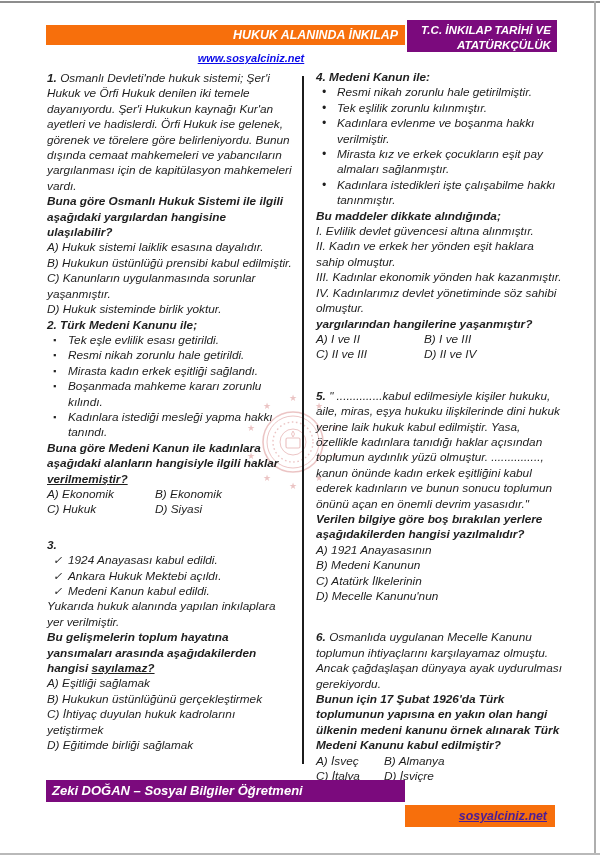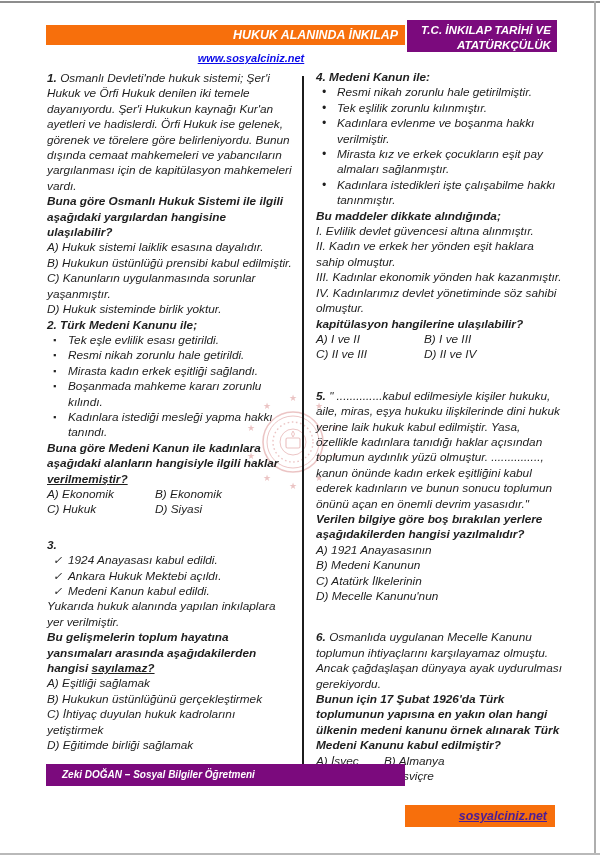--- a/index.html
+++ b/index.html
@@ -20,22 +20,22 @@
     padding-right:7px;box-sizing:border-box;}
   .bar-course{position:absolute;left:407px;top:20px;width:150px;height:32px;background:var(--purple);
     color:#fff;font-weight:700;font-size:11.6px;line-height:15px;text-align:right;
     padding:2px 6px 0 0;box-sizing:border-box;}
   .site-link-top{position:absolute;left:46px;top:52px;width:410px;text-align:center;
     font-size:11px;font-weight:700;}
   .site-link-top a, .footer-site a{color:var(--link);text-decoration:underline;cursor:pointer;}
   .footer-site a{color:#4c1d95;}
 
   
-  .footer-author{position:absolute;left:46px;top:764px;width:359px;height:22px;background:var(--purple);
-    color:#fff;font-weight:700;font-size:10px;line-height:22px;padding-left:16px;box-sizing:border-box;}
+  .footer-author{position:absolute;left:46px;top:780px;width:359px;height:22px;background:var(--purple);
+    color:#fff;font-weight:700;font-size:13px;line-height:22px;padding-left:6px;box-sizing:border-box;}
   .footer-site{position:absolute;left:405px;top:805px;width:150px;height:22px;background:var(--orange);
     font-weight:700;font-size:12.4px;line-height:22px;text-align:right;padding-right:8px;box-sizing:border-box;}
 
   
   .divider{position:absolute;left:302px;top:76px;width:2px;height:688px;background:#1c1c1c;}
   .col{position:absolute;font-size:11.8px;line-height:15.4px;}
   .col-left{left:47px;top:71px;width:247px;}
   .col-right{left:316px;top:70px;width:246px;}
   .p{margin:0;}
   .b{font-weight:700;}
@@ -198,21 +198,21 @@
             <span class="btext">Kadınlara istedikleri işte çalışabilme hakkı tanınmıştır.</span>
           </div>
       </div>
       <p class="p b">Bu maddeler dikkate alındığında;</p>
       <div>
         <p class="p">I. Evlilik devlet güvencesi altına alınmıştır.</p>
         <p class="p">II. Kadın ve erkek her yönden eşit haklara sahip olmuştur.</p>
         <p class="p">III. Kadınlar ekonomik yönden hak kazanmıştır.</p>
         <p class="p">IV. Kadınlarımız devlet yönetiminde söz sahibi olmuştur.</p>
       </div>
-      <p class="p b">kapitülasyon hangilerine ulaşılabilir?</p>
+      <p class="p b">yargılarından hangilerine yaşanmıştır?</p>
       <div class="opt-grid">
         <p class="p">A) I ve II</p>
         <p class="p">B) I ve III</p>
         <p class="p">C) II ve III</p>
         <p class="p">D) II ve IV</p>
       </div>
     </section>
 
     <section class="mt26">
       <p class="p"><span class="b">5.</span> <span>" ..............kabul edilmesiyle kişiler hukuku, aile, miras, eşya hukuku ilişkilerinde dini hukuk yerine laik hukuk kabul edilmiştir. Yasa, özellikle kadınlara tanıdığı haklar açısından toplumun aydınlık yüzü olmuştur. ..............., kanun önünde kadın erkek eşitliğini kabul ederek kadınların ve bunun sonucu toplumun önünü açan en önemli devrim yasasıdır."</span></p>

